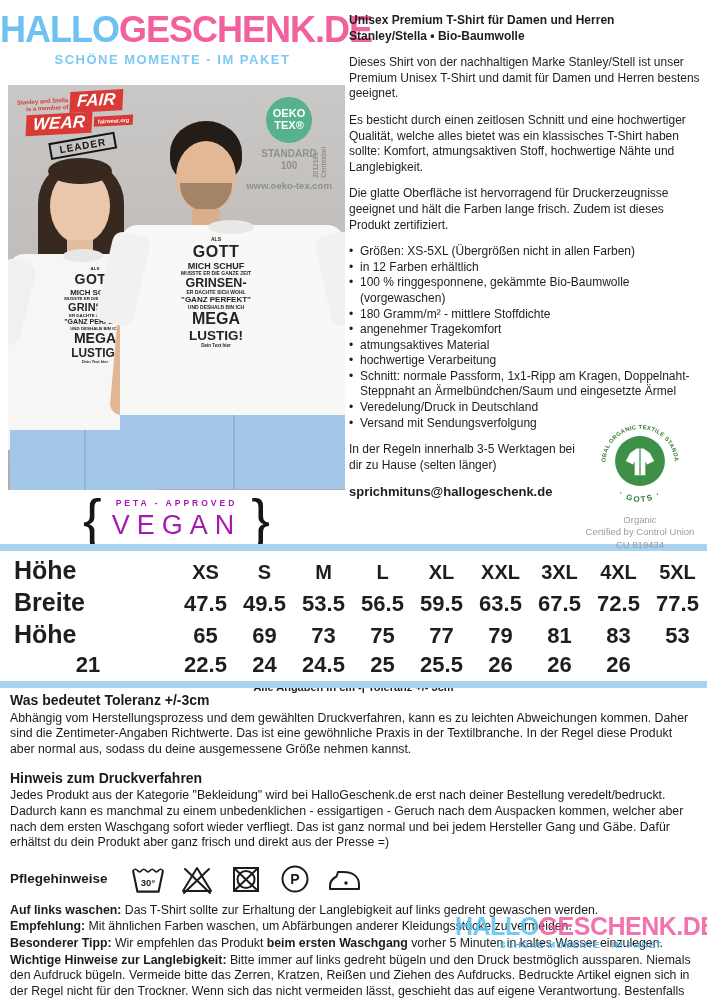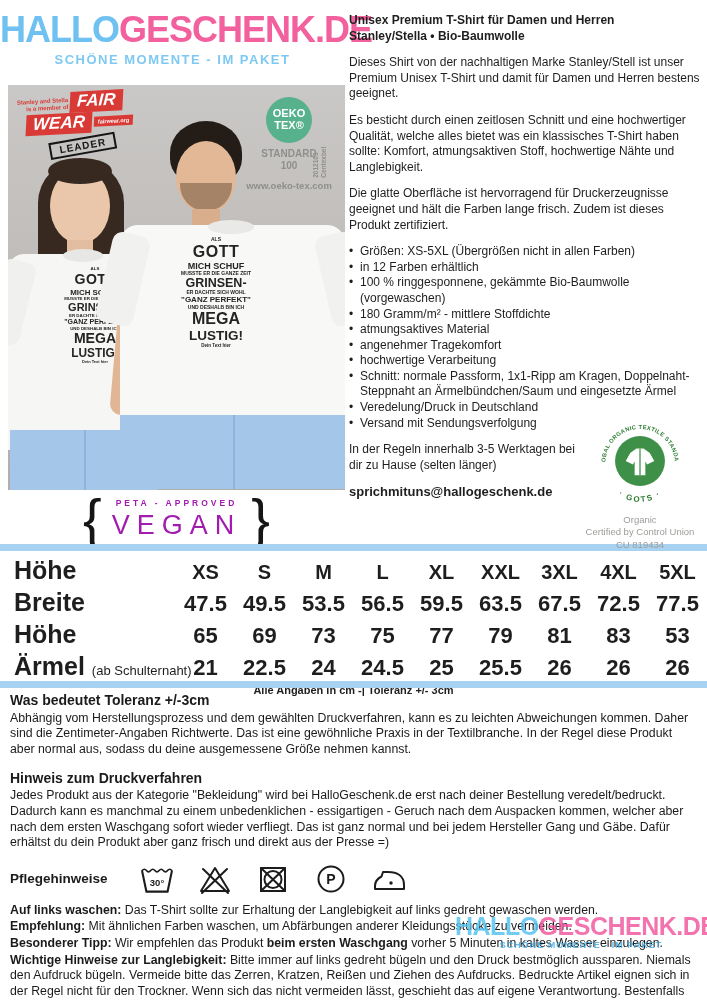--- a/index.html
+++ b/index.html
@@ -117,21 +117,21 @@
   .tlabel{font-size:25px;font-weight:800;padding-left:14px;white-space:nowrap;}
   .tlabel .suffix{font-size:13px;font-weight:400;}
   .tcell{font-size:22px;font-weight:700;text-align:center;}
   .tcell.hdr{font-size:20px;font-weight:800;}
   .table-note{text-align:center;font-size:11px;font-weight:700;margin-top:3px;}
 
   
   .bottom{position:absolute;left:10px;top:692px;width:688px;font-size:12.3px;line-height:1.27;color:#1b1b1b;}
   .bottom h3{font-size:14px;font-weight:800;margin:0 0 1px;}
   .sec{margin-bottom:12px;}
-  .care-row{display:flex;align-items:center;gap:20px;margin:2px 0 8px;}
+  .care-row{display:flex;align-items:center;gap:11px;margin:2px 0 8px;}
   .care-row h3{margin:0 10px 0 0;font-size:13.5px;}
   .care-icon{flex:none;}
   .care-lines p{margin:0 0 1px;}
   b.lead{font-weight:800;}
 
   
   .watermark{position:absolute;left:455px;top:914px;width:252px;text-align:center;opacity:.82;z-index:9;
              pointer-events:none;}
   .wm-line1{font-size:25px;font-weight:800;letter-spacing:-0.5px;white-space:nowrap;line-height:1;}
   .wm-blue{color:#53C2F0;}
@@ -259,22 +259,22 @@
       <span>Stanley/Stella • Bio-Baumwolle</span>
     </p>
     <p>Dieses Shirt von der nachhaltigen Marke Stanley/Stell ist unser Premium Unisex T-Shirt und damit für Damen und Herren bestens geeignet.</p>
     <p>Es besticht durch einen zeitlosen Schnitt und eine hochwertiger Qualität, welche alles bietet was ein klassisches T-Shirt haben sollte: Komfort, atmungsaktiven Stoff, hochwertige Nähte und Langlebigkeit.</p>
     <p>Die glatte Oberfläche ist hervorragend für Druckerzeugnisse geeignet und hält die Farben lange frisch. Zudem ist dieses Produkt zertifiziert.</p>
     <ul>
       <li>Größen: XS-5XL (Übergrößen nicht in allen Farben)</li>
       <li>in 12 Farben erhältlich</li>
       <li>100 % ringgesponnene, gekämmte Bio-Baumwolle (vorgewaschen)</li>
       <li>180 Gramm/m² - mittlere Stoffdichte</li>
+      <li>angenehmer Tragekomfort</li>
       <li>atmungsaktives Material</li>
-      <li>angenehmer Tragekomfort</li>
       <li>hochwertige Verarbeitung</li>
       <li>Schnitt: normale Passform, 1x1-Ripp am Kragen, Doppelnaht-Steppnaht an Ärmelbündchen/Saum und eingesetzte Ärmel</li>
       <li>Veredelung/Druck in Deutschland</li>
       <li>Versand mit Sendungsverfolgung</li>
     </ul>
     <p class="narrow">In der Regeln innerhalb 3-5 Werktagen bei dir zu Hause (selten länger)</p>
     <p class="email">sprichmituns@hallogeschenk.de</p>
   </div>
 
   <div class="gots-badge">
@@ -333,24 +333,20 @@
       <div class="tcell">69</div>
       <div class="tcell">73</div>
       <div class="tcell">75</div>
       <div class="tcell">77</div>
       <div class="tcell">79</div>
       <div class="tcell">81</div>
       <div class="tcell">83</div>
       <div class="tcell">53</div>
     </div>
     <div class="trow">
-      <div class="tlabel">
-        <span>Ärmel</span>
-        <span class="suffix">(ab Schulternaht)</span>
-      </div>
       <div class="tcell">21</div>
       <div class="tcell">22.5</div>
       <div class="tcell">24</div>
       <div class="tcell">24.5</div>
       <div class="tcell">25</div>
       <div class="tcell">25.5</div>
       <div class="tcell">26</div>
       <div class="tcell">26</div>
       <div class="tcell">26</div>
     </div>

